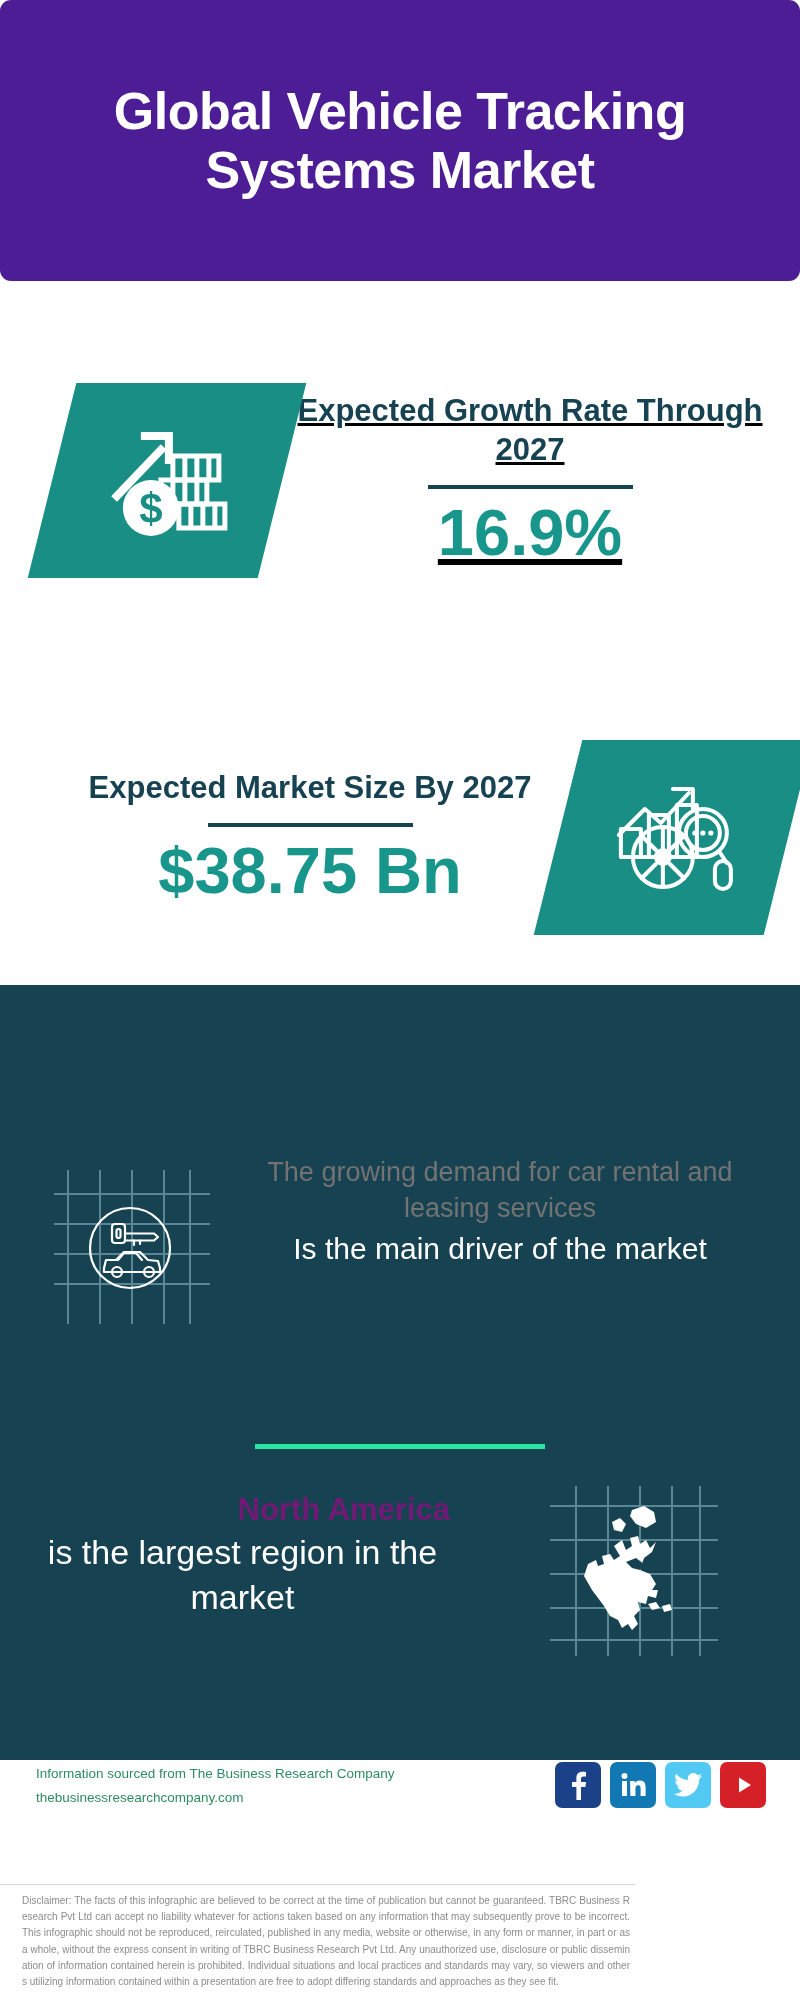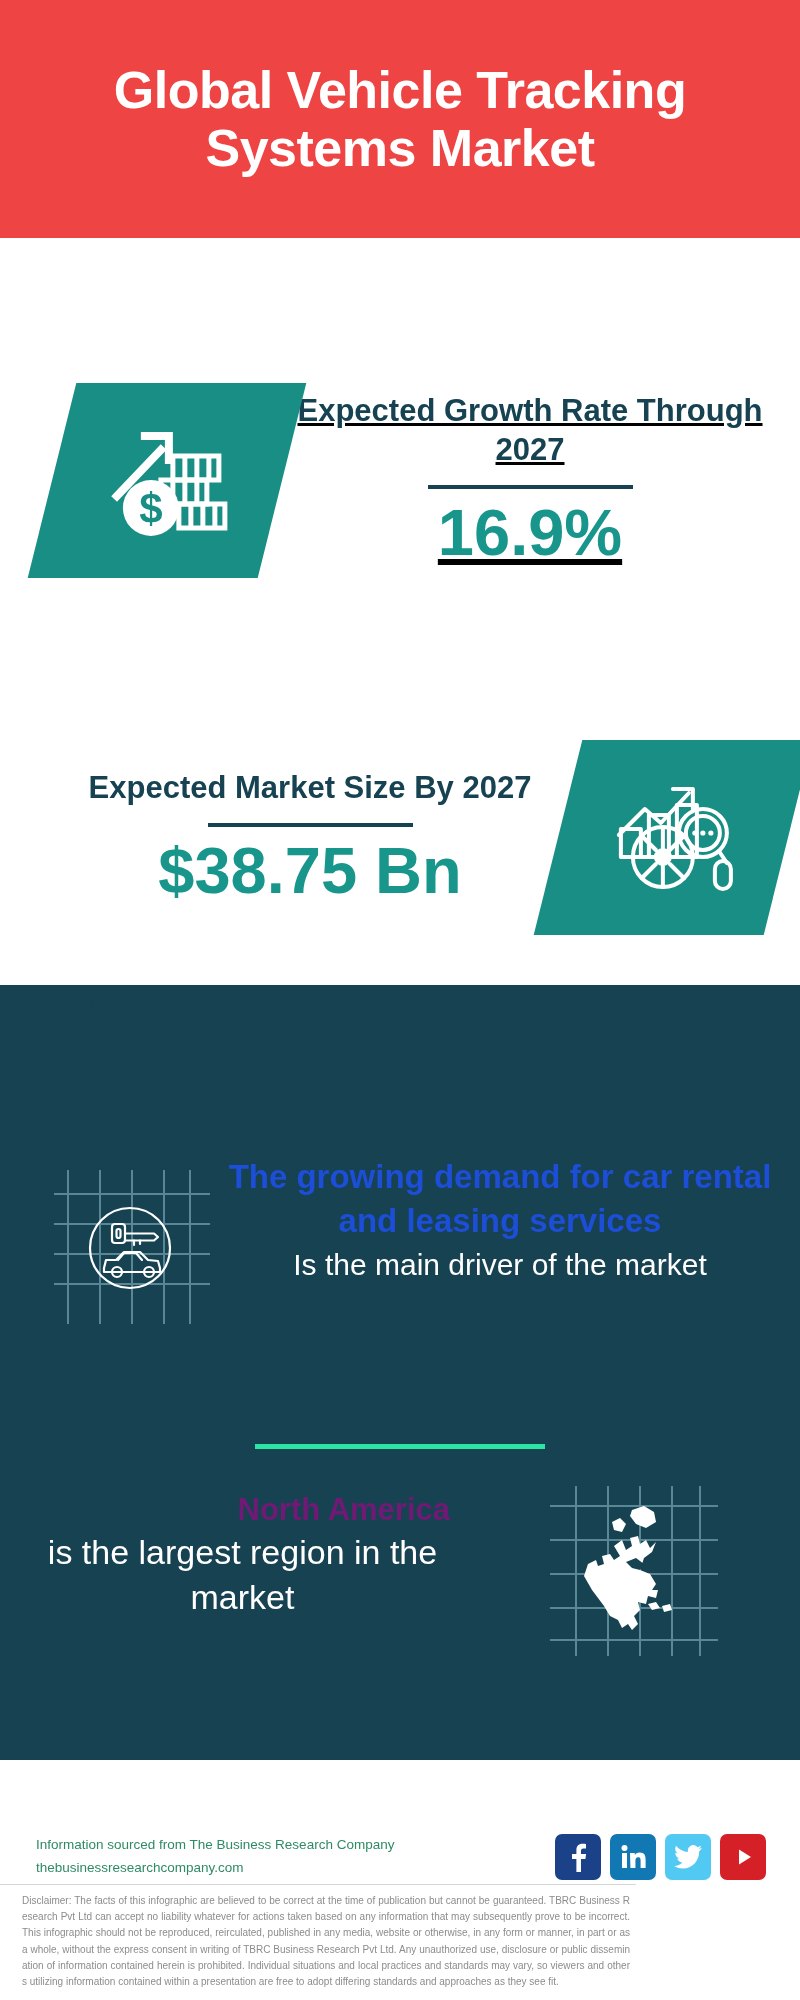--- a/index.html
+++ b/index.html
@@ -12,23 +12,23 @@
     width:800px;
     height:2000px;
     margin:0 auto;
     background:#ffffff;
     overflow:hidden;
   }
 
   
   .header{
     position:absolute; left:0; top:0;
-    width:800px; height:238px;
-    background:#ef4444;
-    display:flex; align-items:center; justify-content:center;
+    width:800px; height:281px;
+    background:#4c1d95;
+    display:flex; align-items:center; justify-content:center;border-radius:11px;
   }
   .header-title{
     color:#ffffff;
     font-size:52px;
     font-weight:bold;
     line-height:1.12;
     text-align:center;
     letter-spacing:-0.5px;
     max-width:720px;
     padding:0 30px;
@@ -102,23 +102,23 @@
     left:38px; top:1152px;
     width:175px; height:175px;
   }
   .driver-text{
     position:absolute;
     left:222px; top:1155px;
     width:556px;
     text-align:center;
   }
   .driver-headline{
-    color:#1d4ed8;
-    font-size:33px;
-    font-weight:bold;
+    color:#737373;
+    font-size:27px;
+    font-weight:normal;
     line-height:1.33;
   }
   .driver-sub{
     color:#ffffff;
     font-size:30px;
     line-height:1.32;
     margin-top:2px;
   }
   .mint-rule{
     position:absolute;
@@ -151,21 +151,21 @@
     left:540px; top:1478px;
     width:185px; height:185px;
   }
 
   
   .footer{
     position:absolute;
     left:0; top:1762px;
     width:800px; height:118px;
     background:#ffffff;
-    display:flex; align-items:flex-end;
+    display:flex; align-items:flex-start;
   }
   .footer-text{
     margin-left:36px;
     color:#2E8B63;
     font-size:13.5px;
     line-height:1.75;
     flex:1 1 auto;
   }
   .footer-socials{
     display:flex;

